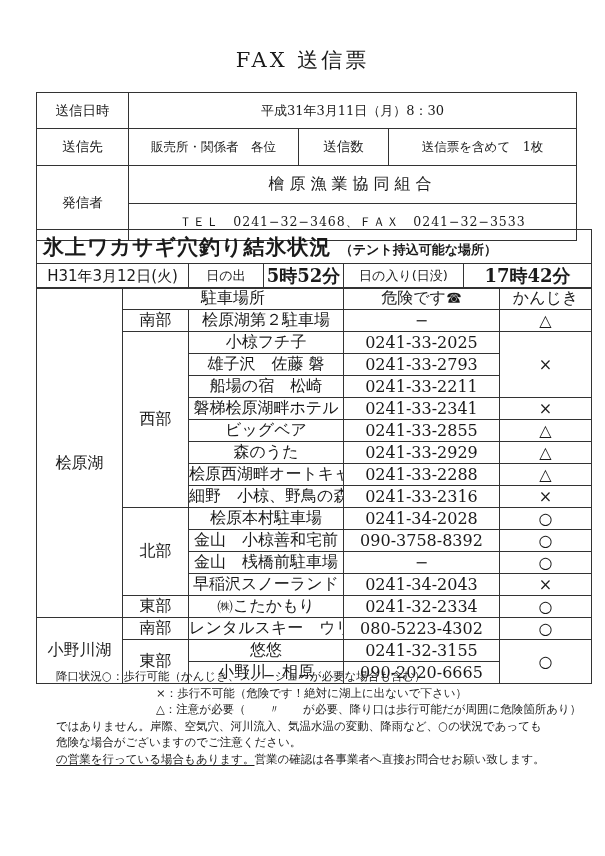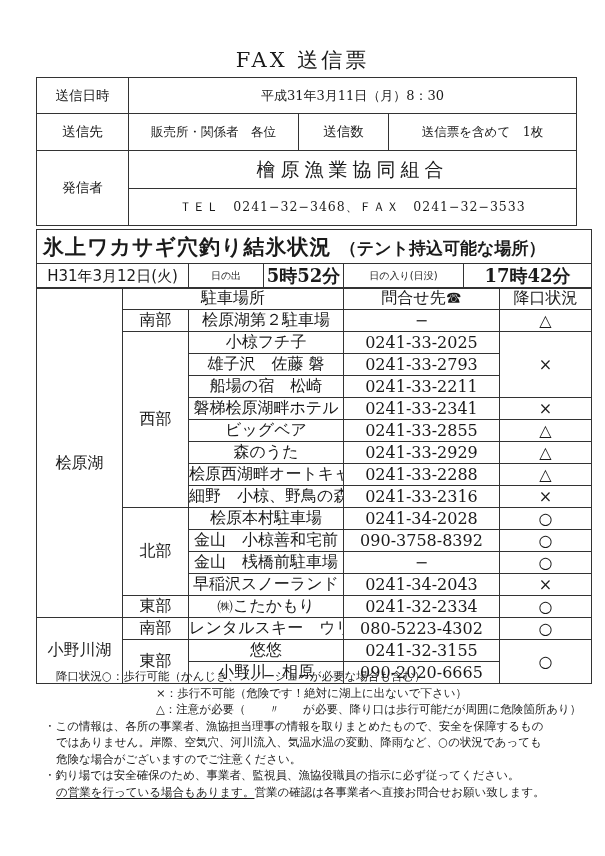--- a/index.html
+++ b/index.html
@@ -2,30 +2,30 @@
 <html><head>
 <meta charset="utf-8">
 <style>
   html, body { margin:0; padding:0; background:#ffffff; }
   body { width:605px; height:856px; position:relative; overflow:hidden;
          font-family:"DejaVu Serif", serif; color:#1a1a1a; }
   .abs { position:absolute; }
   .title { left:0; width:605px; top:46px; text-align:center; font-size:21px; letter-spacing:3px; }
   table { border-collapse:collapse; table-layout:fixed; }
   td { border:1px solid #333; padding:0; text-align:center; vertical-align:middle; overflow:hidden; white-space:nowrap; }
-  #hdr { left:36px; top:77px; width:540px; }
+  #hdr { left:36px; top:92px; width:540px; }
   #hdr td { font-size:13px; }
   #hdr .lbl { font-family:"DejaVu Sans", sans-serif; font-size:13.5px; }
-  #hdr .big { font-size:19px; letter-spacing:5px; }
+  #hdr .big { font-size:16px; letter-spacing:5px; }
   #hdr .small { font-size:12.5px; }
   #main { left:36px; top:229px; width:555px; }
   #main td { font-size:11px; height:20.5px; }
   #main .headline { text-align:left; padding-left:6px; font-family:"DejaVu Sans", sans-serif; font-weight:bold; font-size:21px; height:33px; letter-spacing:1px; }
-  #main .headline .sub { font-size:17px; font-weight:bold; letter-spacing:0; }
-  #main .daterow td { font-family:"DejaVu Sans", sans-serif; font-size:10px; height:24px; }
+  #main .headline .sub { font-size:13px; font-weight:bold; letter-spacing:0; }
+  #main .daterow td { font-family:"DejaVu Sans", sans-serif; font-size:13px; height:24px; }
   #main .daterow .date { font-size:15px; font-weight:normal; }
   #main .daterow .time { font-family:"DejaVu Serif", serif; font-weight:bold; font-size:18px; }
   .notes { left:56px; top:668px; width:540px; font-size:11.5px; line-height:16.5px; }
   .notes div { white-space:nowrap; }
   u { text-decoration:underline; text-underline-offset:2px; }
 </style>
 </head>
 <body>
 
 <div class="abs title">FAX 送信票</div>
@@ -89,22 +89,22 @@
       <col style="width:66px">
       <col style="width:155px">
       <col style="width:119px">
       <col style="width:37px">
       <col style="width:92px">
   </colgroup>
   <tbody id="grid-body">
       <tr class="colhdr">
         <td style="border-bottom: none;"></td>
         <td class="park" colspan="2">駐車場所</td>
-        <td class="contact" colspan="2">問合せ先☎</td>
-        <td class="status">降口状況</td>
+        <td class="contact" colspan="2">危険です☎</td>
+        <td class="status">かんじき</td>
       </tr>
       <tr>
         <td class="lake" rowspan="14" style="border-top: none; height: 20.4px;">桧原湖</td>
         <td class="area" rowspan="1" style="height: 20.4px;">南部</td>
         <td class="place" style="height: 20.4px;">桧原湖第２駐車場</td>
         <td class="phone" colspan="2" style="height: 20.4px;">−</td>
         <td class="mark" rowspan="1" style="height: 20.4px;">△</td>
       </tr>
       <tr>
         <td class="area" rowspan="8" style="height: 20.4px;">西部</td>
@@ -189,18 +189,16 @@
         <td class="place" style="height: 20.4px;">小野川　相原</td>
         <td class="phone" colspan="2" style="height: 20.4px;">090-2020-6665</td>
       </tr>
     </tbody>
 </table>
 
 <div class="abs notes">
   <div>降口状況○：歩行可能（かんじき、スノーシューが必要な場合も含む）</div>
   <div style="padding-left:100px">×：歩行不可能（危険です！絶対に湖上に出ないで下さい）</div>
   <div style="padding-left:100px">△：注意が必要（　　〃　　が必要、降り口は歩行可能だが周囲に危険箇所あり）</div>
-  <div style="margin-left:-12px">・この情報は、各所の事業者、漁協担当理事の情報を取りまとめたもので、安全を保障するもの</div>
   <div>ではありません。岸際、空気穴、河川流入、気温水温の変動、降雨など、○の状況であっても</div>
   <div>危険な場合がございますのでご注意ください。</div>
-  <div style="margin-left:-12px">・釣り場では安全確保のため、事業者、監視員、漁協役職員の指示に必ず従ってください。</div>
   <div><u>の営業を行っている場合もあります。</u><span>営業の確認は各事業者へ直接お問合せお願い致します。</span></div>
 </div>
 
 </body></html>

